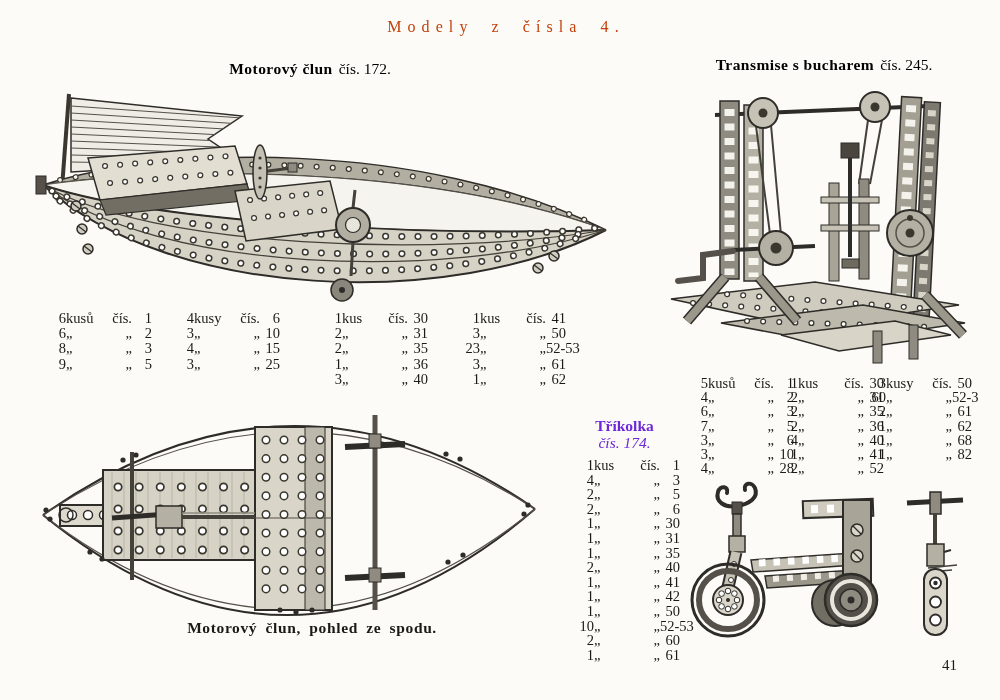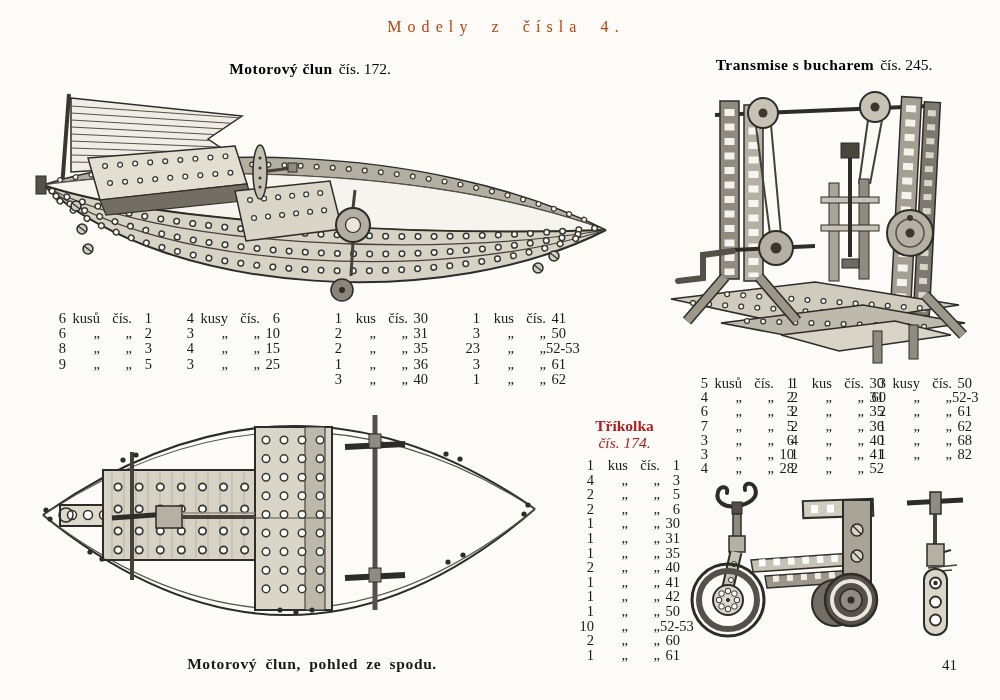--- a/index.html
+++ b/index.html
@@ -3,34 +3,34 @@
 <meta charset="utf-8">
 <style>
   html,body{margin:0;padding:0;}
   body{background:#e8e6e1;font-family:"Liberation Serif","DejaVu Serif",serif;}
   .page{position:relative;width:1000px;height:700px;background:#fcfbf7;color:#1c1a17;overflow:hidden;margin:0 auto;}
   .title{position:absolute;top:18px;left:6px;width:100%;text-align:center;font-size:16px;
          letter-spacing:0.38em;word-spacing:0.5em;color:#c2410c;}
   .heading{position:absolute;text-align:center;font-size:15.5px;white-space:nowrap;color:#000000;}
   .heading .hb{font-weight:bold;letter-spacing:0.03em;}
   .heading .hn{font-weight:normal;margin-left:6px;}
-  .tri-head{position:absolute;text-align:center;font-size:15.5px;line-height:17px;color:#b91c1c;}
+  .tri-head{position:absolute;text-align:center;font-size:15.5px;line-height:17px;color:#6d28d9;}
   .tri-head .hb{font-weight:bold;display:block;}
   .tri-head .hn{display:block;font-style:italic;}
   .plist{position:absolute;font-size:14.5px;color:#1c1a17;}
   .prow{display:flex;align-items:baseline;height:15.2px;line-height:15.2px;white-space:nowrap;}
   .plist.tight .prow{height:14.2px;line-height:14.2px;}
   .plist.tri .prow{height:14.6px;line-height:14.6px;}
   .pc{display:inline-block;}
   .pc-q{width:22px;text-align:right;}
-  .pc-u{width:34px;text-align:right;}
+  .pc-u{width:34px;text-align:left;}
   .pc-c{width:32px;text-align:right;}
   .pc-n{width:20px;text-align:right;white-space:nowrap;}
   .caption{position:absolute;font-weight:bold;font-size:15.5px;text-align:center;
-           letter-spacing:0.04em;word-spacing:0.25em;color:#1c1a17;margin-top:36px;}
+           letter-spacing:0.04em;word-spacing:0.25em;color:#1c1a17;}
   .pagenum{position:absolute;font-size:15px;color:#1c1a17;}
   .illus{position:absolute;}
   .illus svg{display:block;}
 </style>
 </head>
 <body>
 
 <div class="page">
 
   <div class="title">Modely z čísla 4.</div>

